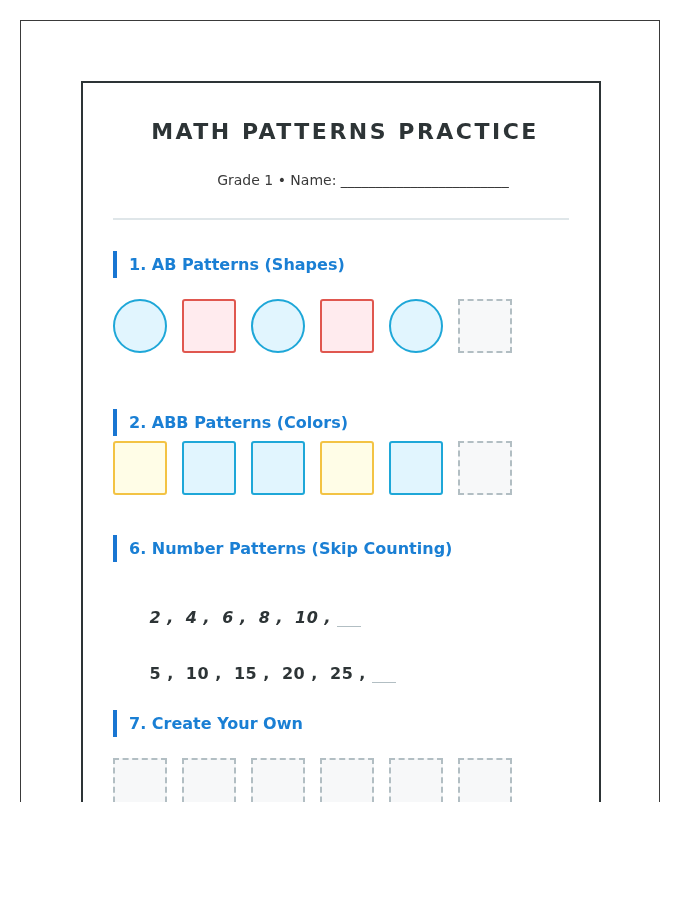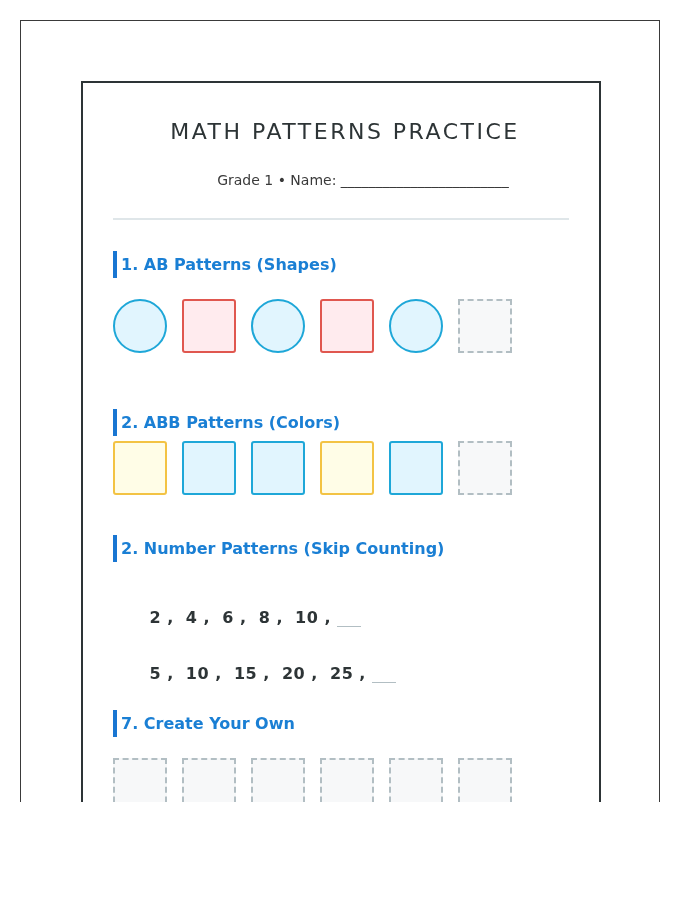--- a/index.html
+++ b/index.html
@@ -4,26 +4,26 @@
   <style>
     html, body { margin: 0; padding: 0; background: #ffffff; }
     body { width: 700px; height: 900px; position: relative; overflow: hidden;
            font-family: "DejaVu Sans", "Liberation Sans", sans-serif; color: #2d3436; }
     .viewport { position: absolute; left: 0; top: 0; width: 700px; height: 802px; overflow: hidden; }
     .outer-frame { position: absolute; left: 20px; top: 20px; width: 640px; height: 900px;
                    border: 1px solid #3a3a3a; box-sizing: border-box; background: #fff; }
     .worksheet { position: absolute; left: 81px; top: 81px; width: 520px; height: 900px;
                  border: 2px solid #2d3436; box-sizing: border-box; background: #fff; }
     .title { position: absolute; left: 8px; right: 0; top: 36px; text-align: center;
-             font-size: 22px; font-weight: normal; letter-spacing: 2.5px; color: #2d3436; }
+             font-size: 22px; font-weight: bold; letter-spacing: 2.5px; color: #2d3436; }
     .subtitle { position: absolute; left: 0; right: 0; top: 89px; text-align: center;
                 font-size: 14px; color: #3a3a3a; margin-left: 44px; }
     .divider { position: absolute; left: 30px; width: 456px; top: 135px; height: 2px; background: #dfe6e9; }
     .section-heading { position: absolute; left: 30px; height: 27px; border-left: 4px solid #1976d2;
-                       padding-left: 4px; font-size: 16px; font-weight: bold; color: #1a7fd4;
+                       padding-left: 12px; font-size: 16px; font-weight: bold; color: #1a7fd4;
                        line-height: 27px; }
     .tile-row { position: absolute; left: 30px; display: flex; gap: 15px; }
     .tile { width: 54px; height: 54px; box-sizing: border-box; }
     .shape-circle { border-radius: 50%; border: 2px solid #1ea7d8; background: #e1f5fe; }
     .shape-square-red { border-radius: 3px; border: 2px solid #e0574f; background: #ffebee; }
     .color-yellow { border-radius: 3px; border: 2px solid #f3c344; background: #fffde7; }
     .color-blue { border-radius: 3px; border: 2px solid #1ea7d8; background: #e1f5fe; }
     .blank { border: 2px dashed #b2bec3; background: #f7f8f9; }
     .number-line { position: absolute; left: 30px; font-size: 16px; font-weight: bold; color: #2d3436;
                    letter-spacing: 0.5px; white-space: pre; }
@@ -54,22 +54,22 @@
     <div class="section-heading" style="top:310px;margin-top:16px;">2. ABB Patterns (Colors)</div>
     <div class="tile-row" style="top:358px;">
       <div class="tile color-yellow"></div>
       <div class="tile color-blue"></div>
       <div class="tile color-blue"></div>
       <div class="tile color-yellow"></div>
       <div class="tile color-blue"></div>
       <div class="tile blank"></div>
     </div>
 
-    <div class="section-heading" style="top:452px;">2. Number Patterns (Skip Counting)</div>
-    <div class="number-line" style="top:506px;">
+    <div class="section-heading" style="top:452px;">6. Number Patterns (Skip Counting)</div>
+    <div class="number-line" style="top:506px;font-style:italic;">
       <span>2 ,  4 ,  6 ,  8 ,  10 ,</span><span class="answer-blank"></span>
     </div>
     <div class="number-line" style="top:562px;">
       <span>5 ,  10 ,  15 ,  20 ,  25 ,</span><span class="answer-blank"></span>
     </div>
 
     <div class="section-heading" style="top:627px;">7. Create Your Own</div>
     <div class="tile-row" style="top:675px;">
       <div class="tile blank"></div>
       <div class="tile blank"></div>

